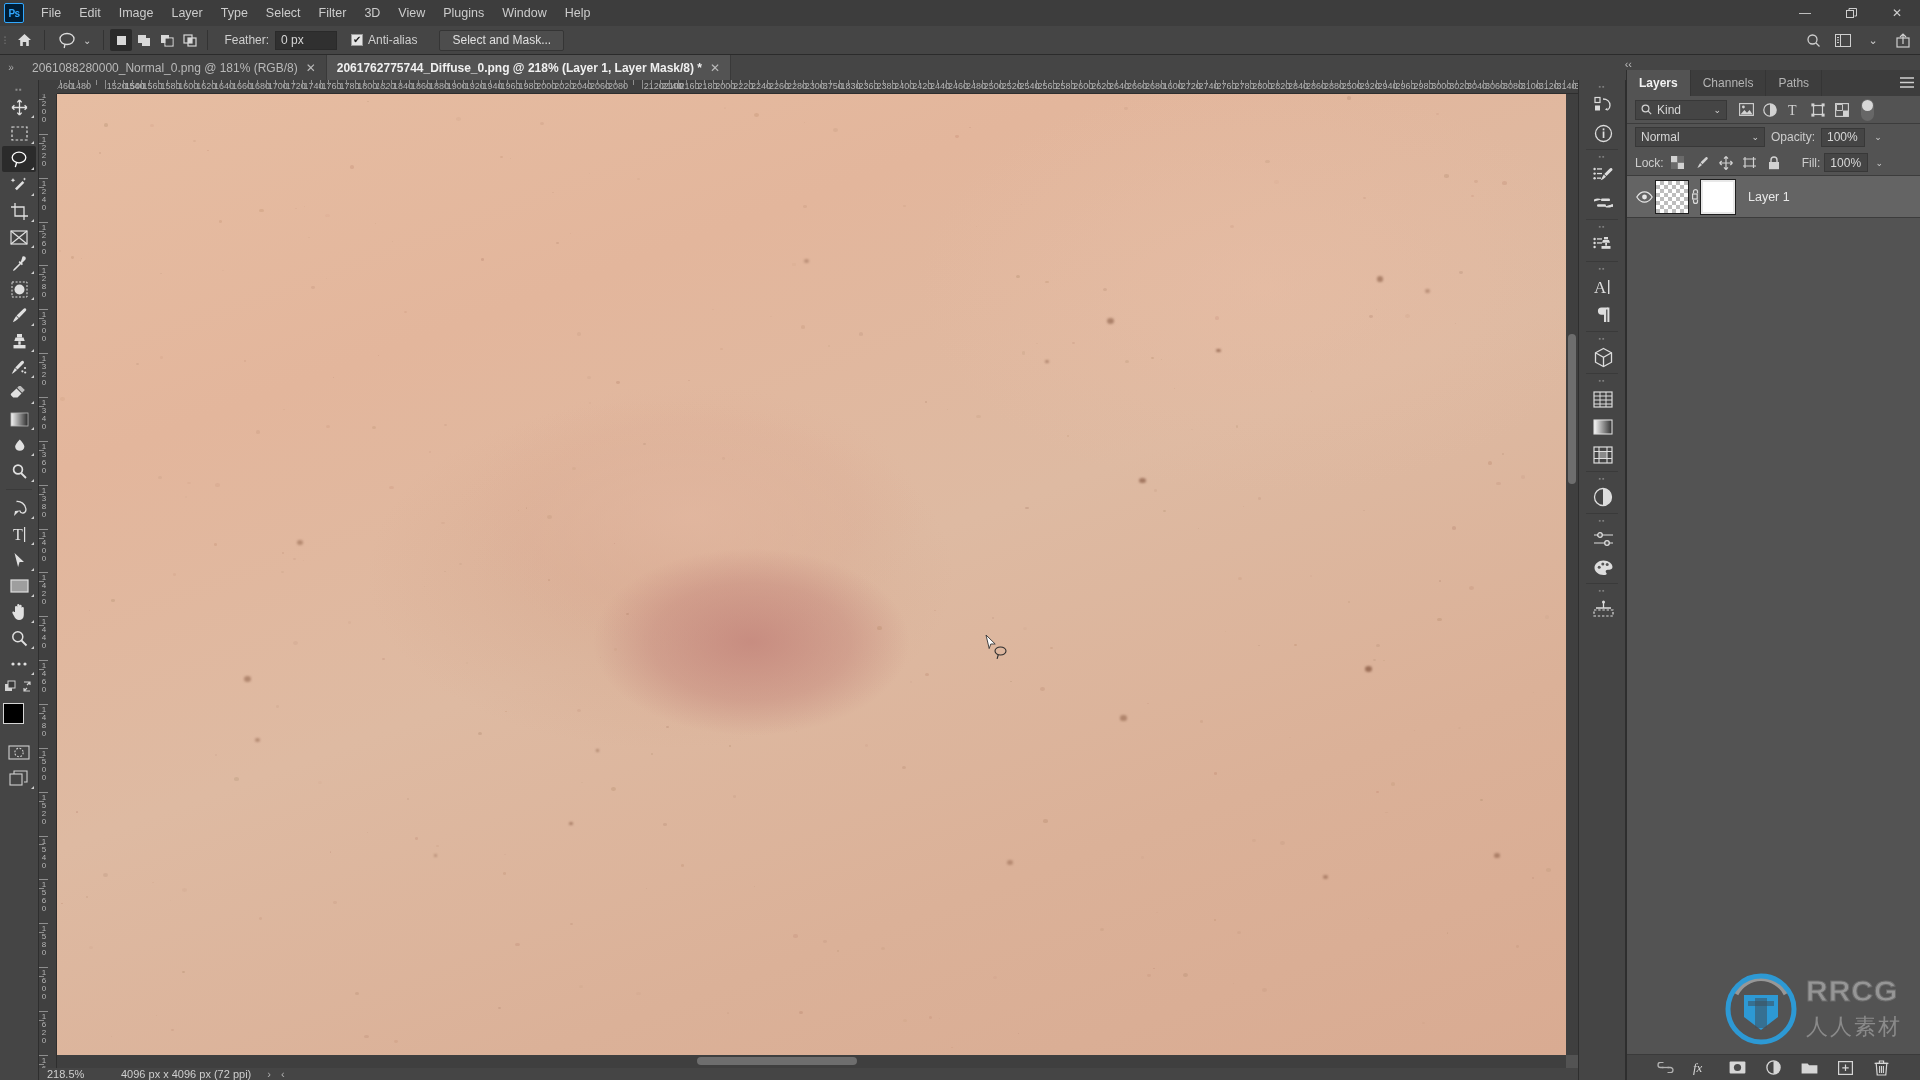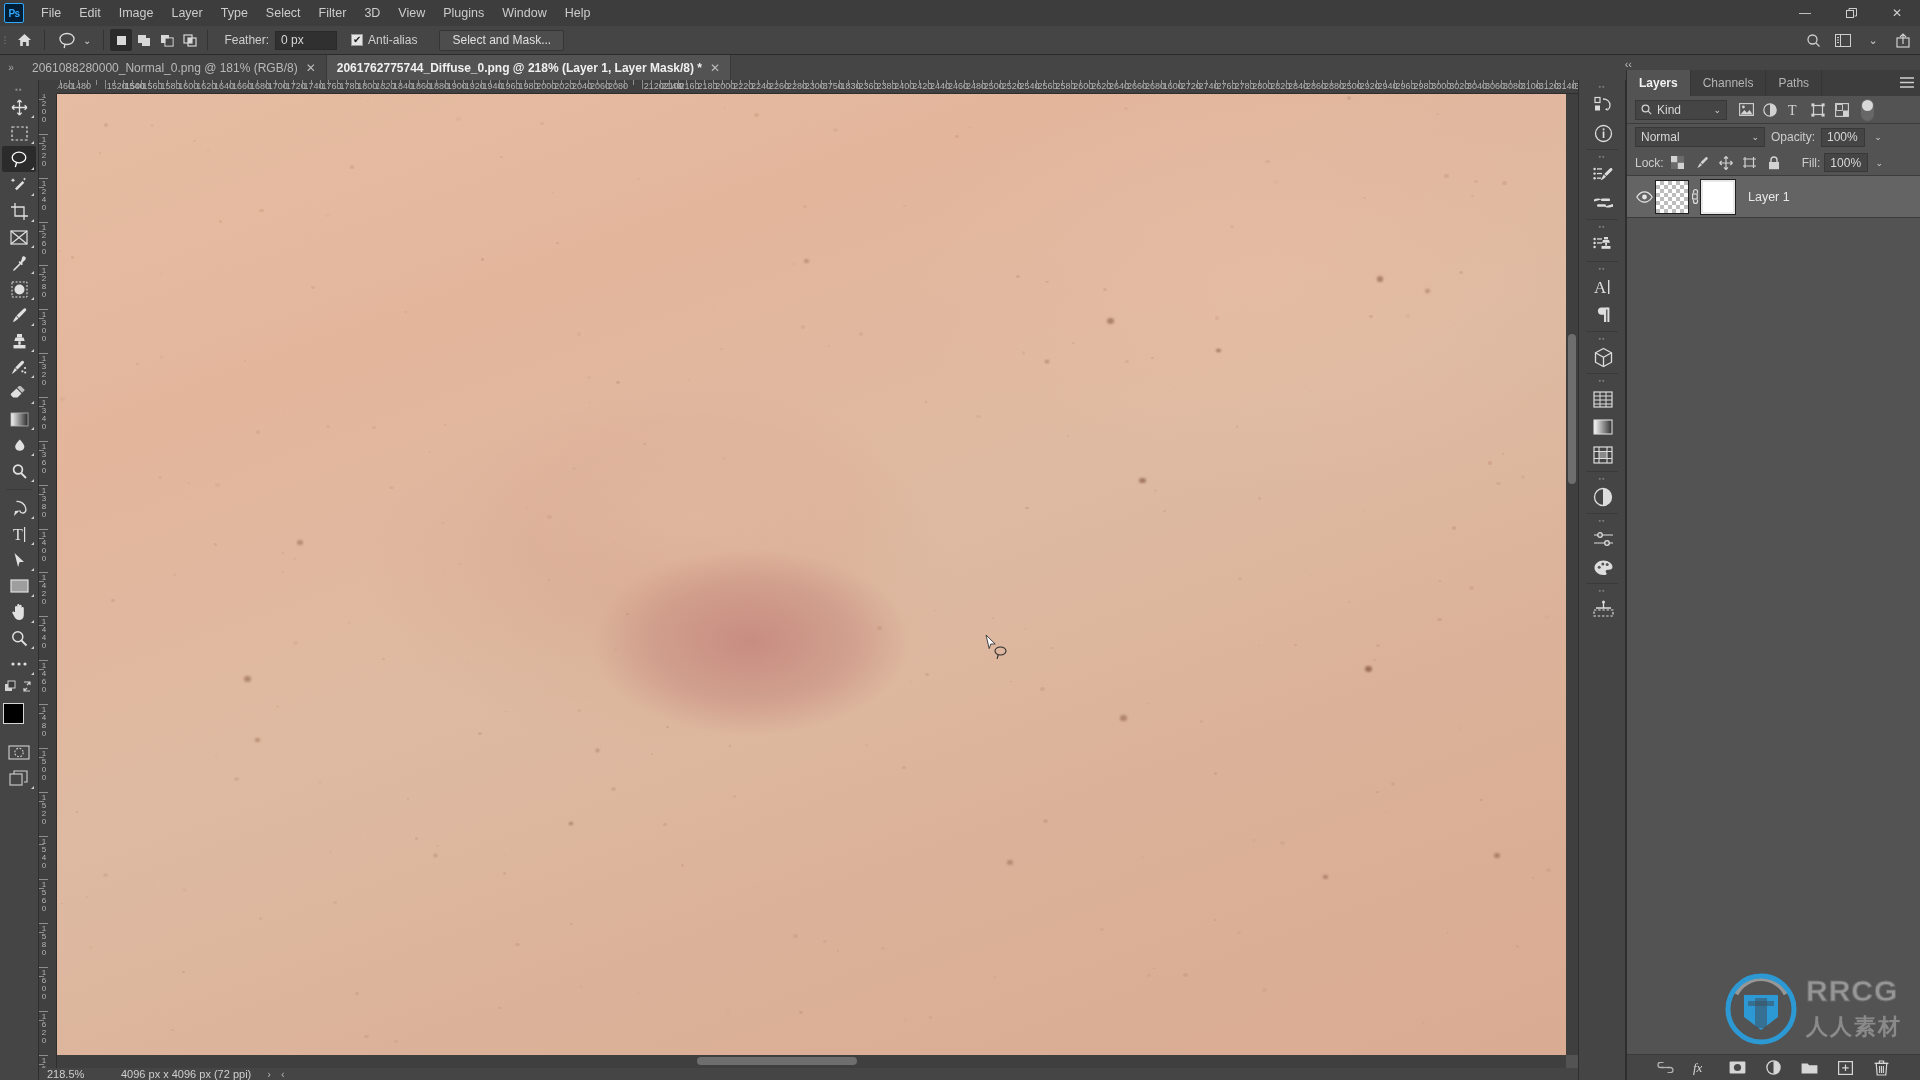--- a/index.html
+++ b/index.html
@@ -246,21 +246,21 @@
   
   .watermark {
     position: absolute; right: 18px; bottom: 34px; display:flex; align-items:center; gap: 6px;
     opacity: 0.92; pointer-events: none;
   }
   .wm-text { display:flex; flex-direction: column; line-height: 1; }
   .wm-rrcg {
     font-size: 30px; font-weight: bold; color: #9c9c9c;
     -webkit-text-stroke: 1px #6f6f6f; letter-spacing: 1px;
   }
-  .wm-cn { font-size: 22px; font-weight: bold; color: #8f8f8f; letter-spacing: 2px; margin-top: 10px;}
+  .wm-cn { font-size: 22px; font-weight: normal; color: #8f8f8f; letter-spacing: 2px; margin-top: 10px;}
 
   
   .cursor-arrow { position: absolute; left: 928px; top: 540px; z-index: 50; }
   .lasso-cursor { position: absolute; left: 936px; top: 551px; z-index: 50; }
   svg { display: block; }
 </style>
 </head>
 <body>
 
 <div id="app">

